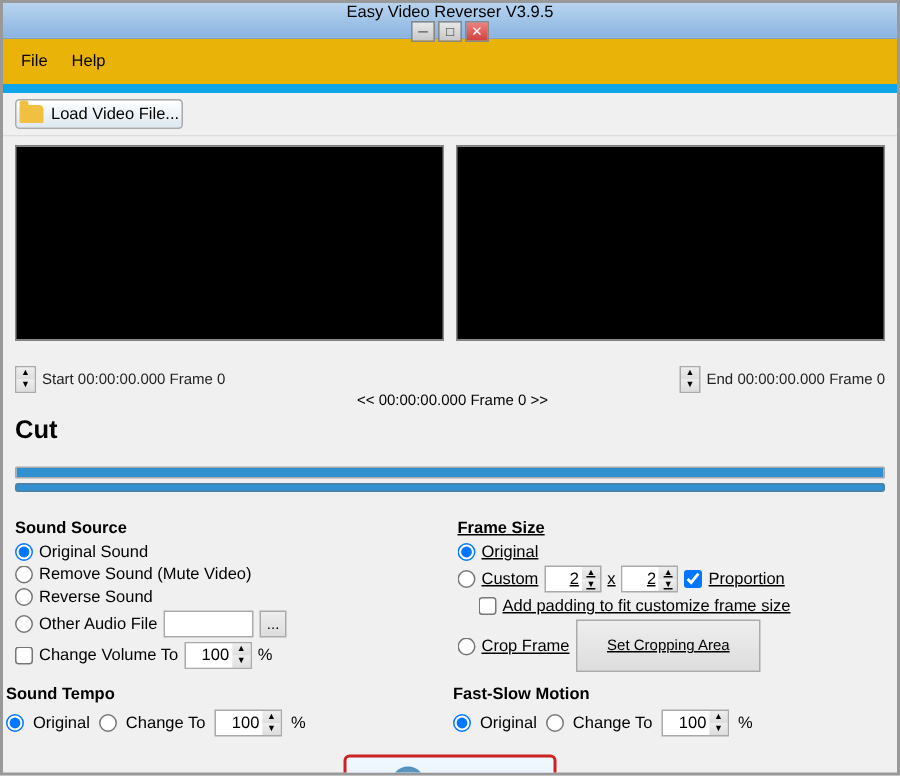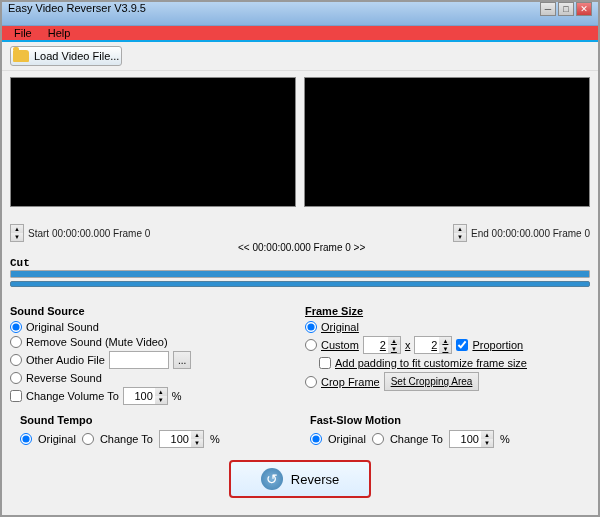--- a/index.html
+++ b/index.html
@@ -10,24 +10,25 @@
       width: 600px;
       height: 517px;
       overflow: hidden;
       border: 2px solid #999;
     }
     
     #titlebar {
       background: linear-gradient(to bottom, #b8d4f0, #8ab4e0);
       height: 24px;
       display: flex;
-      align-items: flex-start;
+      align-items: center;
       padding: 0 6px;
       justify-content: space-between;
       border-bottom: 1px solid #7a9fc8;
+      flex-direction: column;
     }
     #titlebar-controls {
       display: flex;
       gap: 2px;
     }
     .win-btn {
       width: 16px;
       height: 14px;
       background: linear-gradient(to bottom, #e8e8e8, #c8c8c8);
       border: 1px solid #888;
@@ -35,26 +36,26 @@
       display: flex;
       align-items: center;
       justify-content: center;
       cursor: pointer;
       color: #333;
     }
     .win-btn.close { background: linear-gradient(to bottom, #f08080, #d04040); color: white; }
 
     
     #menubar {
-      background: #ef4444;
-      height: 16px;
+      background: #eab308;
+      height: 36px;
       display: flex;
       align-items: center;
       padding: 0 4px;
-      border-bottom: 2px solid #0ea5e9;
+      border-bottom: 6px solid #0ea5e9;
     }
     .menu-item {
       padding: 2px 8px;
       font-size: 11px;
       cursor: pointer;
     }
 
     
     #toolbar {
       background: #f0f0f0;
@@ -140,24 +141,23 @@
       text-align: center;
       font-size: 10px;
       margin-top: 29px;
     }
 
     
     #cut-section {
       padding: 2px 8px 4px 8px;
     }
     #cut-label {
-      font-size: 11px;
+      font-size: 17px;
       font-weight: bold;
-      margin-bottom: 1px;
-      font-family: Liberation Mono, monospace;
+      margin-bottom: 14px;
     }
     #slider-track {
       width: 100%;
       height: 8px;
       background: linear-gradient(to right, #3090d0 0%, #3090d0 100%);
       border: 1px solid #aaa;
       position: relative;
       border-radius: 1px;
       margin-bottom: 3px;
     }
@@ -256,23 +256,23 @@
       display: flex;
       align-items: center;
       gap: 4px;
       margin-bottom: 3px;
     }
     .frame-x-label { font-size: 11px; }
     .set-crop-btn {
       border: 1px solid #aaa;
       background: linear-gradient(to bottom, #eee, #ddd);
       font-size: 10px;
-      padding: 1px 6px;
-      cursor: pointer;
-      height: 19px;
+      padding: 1px 20px;
+      cursor: pointer;
+      height: 35px;
     }
     .tempo-row {
       display: flex;
       align-items: center;
       gap: 6px;
       font-size: 11px;
     }
     #reverse-btn-container {
       display: flex;
       justify-content: center;
@@ -298,21 +298,21 @@
       display: flex;
       align-items: center;
       justify-content: center;
       color: white;
       font-size: 14px;
     }
 
     
     #bottom-panels {
       display: flex;
-      padding: 0 8px 4px 18px;
+      padding: 0 8px 4px 2px;
       gap: 10px;
     }
     #bottom-left { flex: 1; }
     #bottom-right { flex: 1; }
   </style>
 </head>
 <body>
 
 <div id="titlebar">
   <span>Easy Video Reverser V3.9.5</span>
@@ -370,27 +370,27 @@
     <div class="radio-row">
       <input type="radio" name="sound" checked="" style="">
       <label>Original Sound</label>
     </div>
     <div class="radio-row">
       <input type="radio" name="sound" style="">
       <label>Remove Sound (Mute Video)</label>
     </div>
     <div class="radio-row">
       <input type="radio" name="sound" style="">
+      <label>Reverse Sound</label>
+    </div>
+    <div class="radio-row">
+      <input type="radio" name="sound" style="">
       <label>Other Audio File</label>
       <input type="text" class="inline-input" style="width: 60px;">
       <button class="small-btn">...</button>
-    </div>
-    <div class="radio-row">
-      <input type="radio" name="sound" style="">
-      <label>Reverse Sound</label>
     </div>
     <div class="radio-row">
       <input type="checkbox" style="">
       <label>Change Volume To</label>
       <div class="spinner-input-group">
         <input type="text" class="spinner-input" value="100" style="">
         <div class="spinner-arrows">
           <button class="spin-arr">▲</button>
           <button class="spin-arr">▼</button>
         </div>

